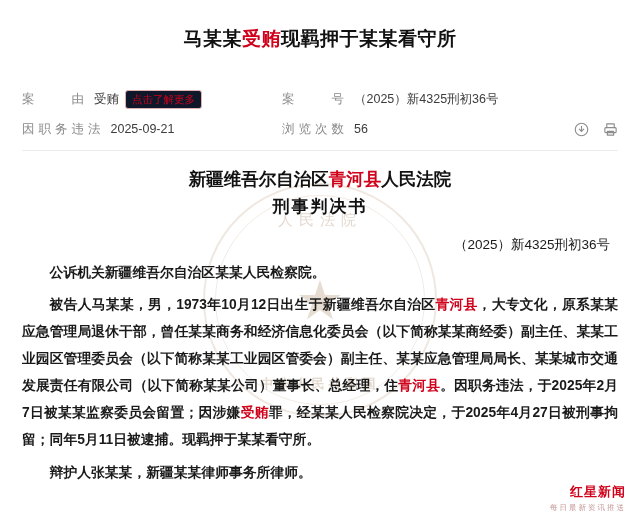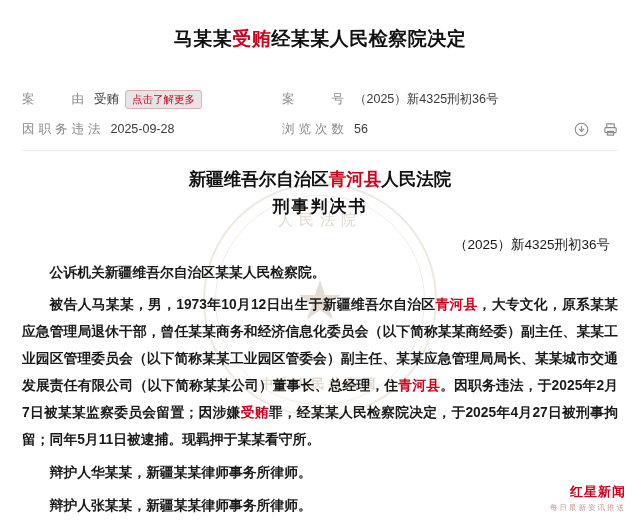--- a/index.html
+++ b/index.html
@@ -110,21 +110,21 @@
 
   .more-tag {
     display: inline-block;
     margin-left: 6px;
     border: 1px solid #e0b0b0;
     color: #d0021b;
     font-size: 10.5px;
     line-height: 1;
     padding: 3px 6px;
     border-radius: 3px;
-    background: #e5e5e5;
+    background: #0f172a;
     cursor: pointer;
   }
 
   .meta-row2 {
     margin-top: 8px;
     display: flex;
     align-items: center;
   }
   .icons {
     margin-left: auto;
@@ -198,39 +198,39 @@
 <body>
 
 <div class="seal">
   <div class="seal-text-top">人民法院</div>
   <div class="seal-star">★</div>
   <div class="seal-text-bottom">中华人民共和国</div>
 </div>
 
 <div class="page">
 
-  <div class="doc-title"><span>马某某</span><span class="hl-red">受贿</span><span>经某某人民检察院决定</span></div>
+  <div class="doc-title"><span>马某某</span><span class="hl-red">受贿</span><span>现羁押于某某看守所</span></div>
 
   <div class="meta">
     <div class="meta-row">
       <div class="meta-col-left">
         <span class="meta-label">案　　由</span>
         <span class="meta-val">受贿</span>
         <span class="more-tag">点击了解更多</span>
       </div>
       <div class="meta-col-right">
         <span class="meta-label">案　　号</span>
         <span class="meta-val">（2025）新4325刑初36号</span>
       </div>
     </div>
 
     <div class="meta-row meta-row2">
       <div class="meta-col-left">
         <span class="meta-label">因职务违法</span>
-        <span class="meta-val">2025-09-28</span>
+        <span class="meta-val">2025-09-21</span>
       </div>
       <div class="meta-col-right">
         <span class="meta-label">浏览次数</span>
         <span class="meta-val">56</span>
       </div>
       <div class="icons">
         <span>
           <svg width="15" height="15" viewBox="0 0 24 24" fill="none" stroke="currentColor" stroke-width="1.8" stroke-linecap="round" stroke-linejoin="round">
             <circle cx="12" cy="12" r="10"></circle>
             <path d="M12 7v8"></path>
@@ -254,21 +254,20 @@
 
   <div class="court-sub">刑事判决书</div>
 
   <div class="case-no">（2025）新4325刑初36号</div>
 
   <div class="body-text">
     <p>公诉机关新疆维吾尔自治区某某人民检察院。</p>
 
     <p><span>被告人马某某，男，1973年10月12日出生于新疆维吾尔自治区</span><span class="hl-red">青河县</span><span>，大专文化，原系某某应急管理局退休干部，曾任某某商务和经济信息化委员会（以下简称某某商经委）副主任、某某工业园区管理委员会（以下简称某某工业园区管委会）副主任、某某应急管理局局长、某某城市交通发展责任有限公司（以下简称某某公司）董事长、总经理，住</span><span class="hl-red">青河县</span><span>。因职务违法，于2025年2月7日被某某监察委员会留置；因涉嫌</span><span class="hl-red">受贿</span><span>罪，经某某人民检察院决定，于2025年4月27日被刑事拘留；同年5月11日被逮捕。现羁押于某某看守所。</span></p>
 
-    <p>辩护人华某某，新疆某某律师事务所律师。</p>
     <p>辩护人张某某，新疆某某律师事务所律师。</p>
   </div>
 
 </div>
 
 <div class="brand">
   <span>红星新闻</span>
   <span class="sub">每日最新资讯推送</span>
 </div>
 

